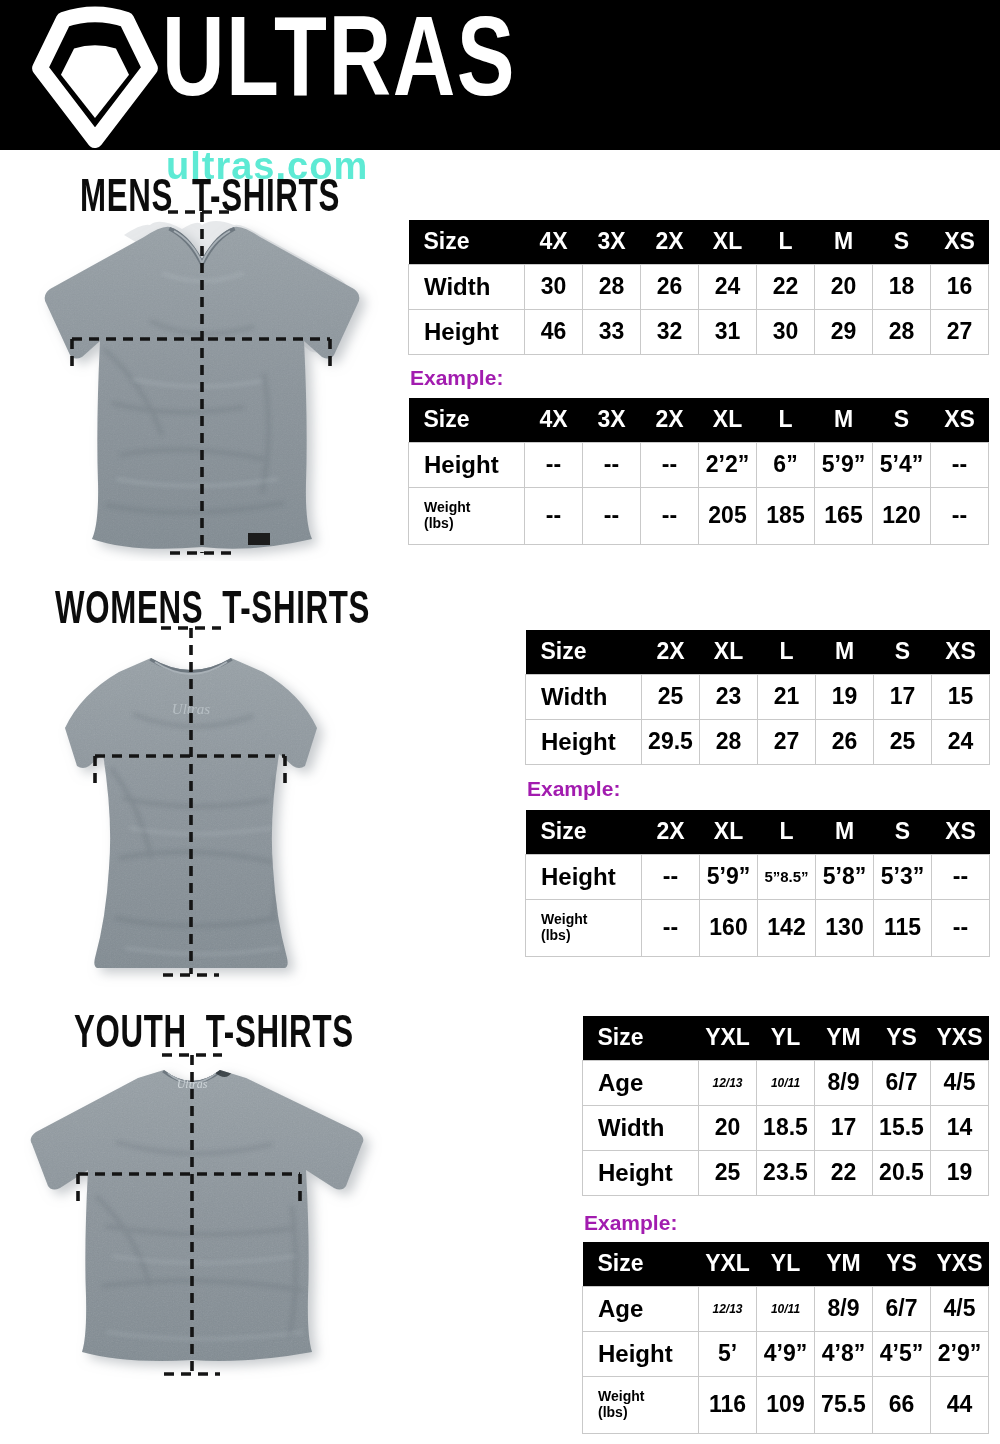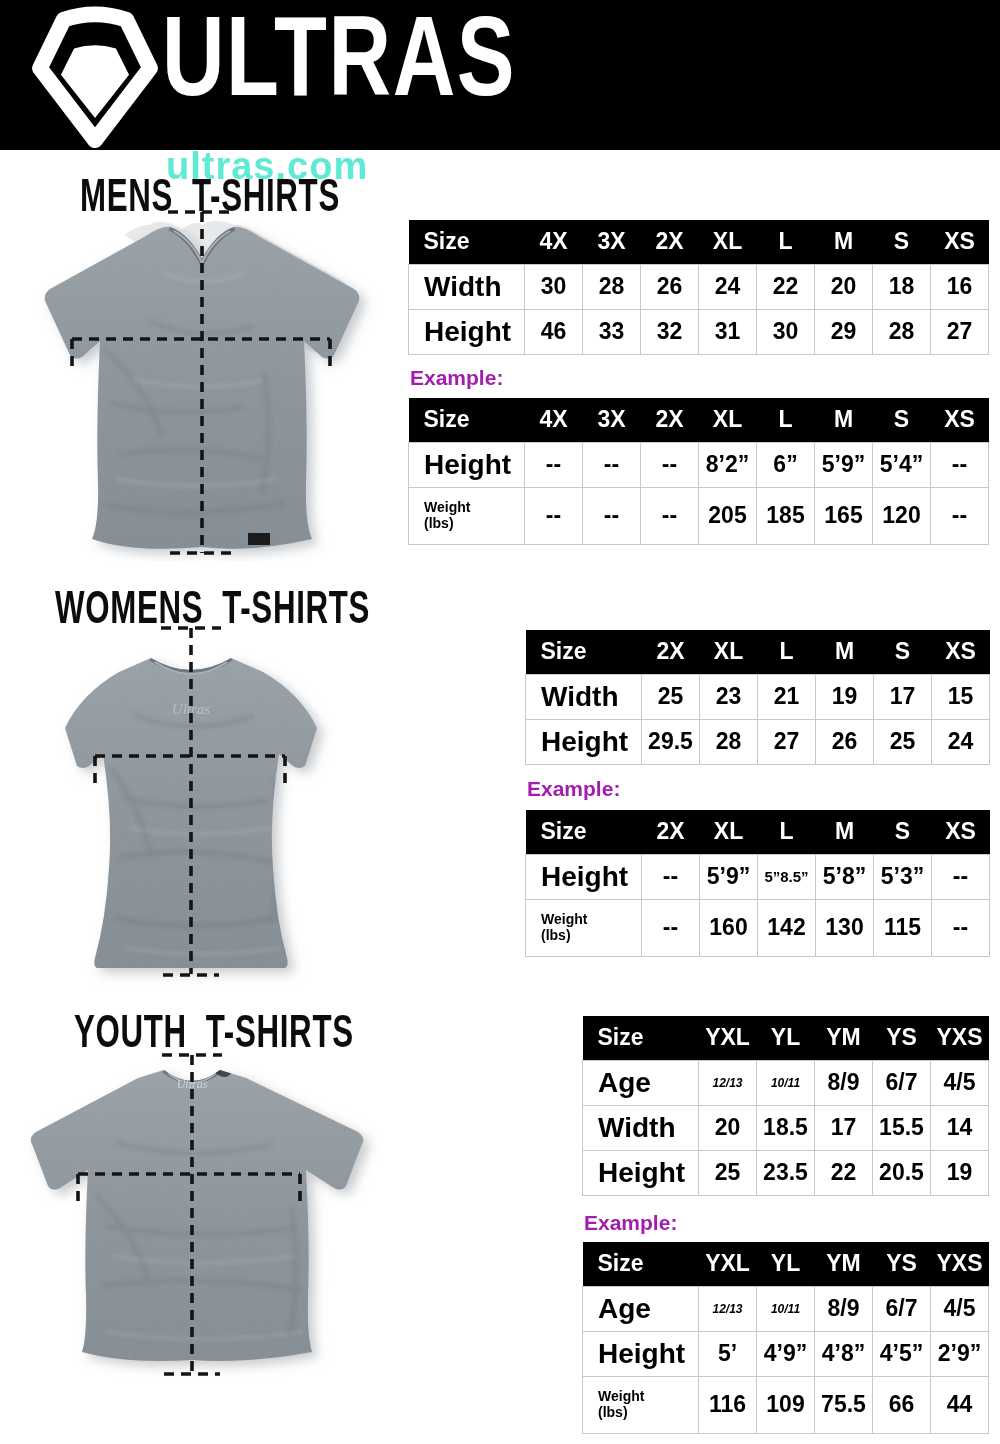--- a/index.html
+++ b/index.html
@@ -30,21 +30,21 @@
   #shirt-youth{left:16px;top:1046px;width:388px;height:340px;}
 
   
   .size-table{position:absolute;border-collapse:collapse;table-layout:fixed;background:#fff;}
   .size-table thead tr{height:44px;background:#000;color:#fff;}
   .size-table th,.size-table td{font-weight:bold;font-size:23px;text-align:center;padding:0;
       border:1.6px solid #c9c9c9;vertical-align:middle;}
   .size-table thead th{border:none;}
   .size-table tbody tr{height:45px;}
   .size-table tbody tr.tall{height:57px;}
-  .size-table .lbl{text-align:left;padding-left:15px;font-size:28px;white-space:pre-line;}
+  .size-table .lbl{text-align:left;padding-left:15px;font-size:24px;white-space:pre-line;}
   .size-table thead .lbl{font-size:23px;}
   .size-table tr.tall .lbl{font-size:14px;line-height:1.08;}
   .size-table td.sm{font-size:12px;font-style:italic;}
   .size-table td.xs{font-size:15px;}
 
   #tbl-mens-size{left:408px;top:220px;}
   #tbl-mens-ex{left:408px;top:398px;}
   #tbl-womens-size{left:525px;top:630px;}
   #tbl-womens-ex{left:525px;top:810px;}
   #tbl-youth-size{left:582px;top:1016px;}
@@ -211,21 +211,21 @@
           <th>S</th>
           <th>XS</th>
         </tr>
       </thead>
       <tbody>
         <tr>
           <th class="lbl">Height</th>
           <td>--</td>
           <td>--</td>
           <td>--</td>
-          <td>8’2”</td>
+          <td>2’2”</td>
           <td>6”</td>
           <td>5’9”</td>
           <td>5’4”</td>
           <td>--</td>
         </tr>
         <tr class="tall">
           <th class="lbl">Weight
 (lbs)</th>
           <td>--</td>
           <td>--</td>

